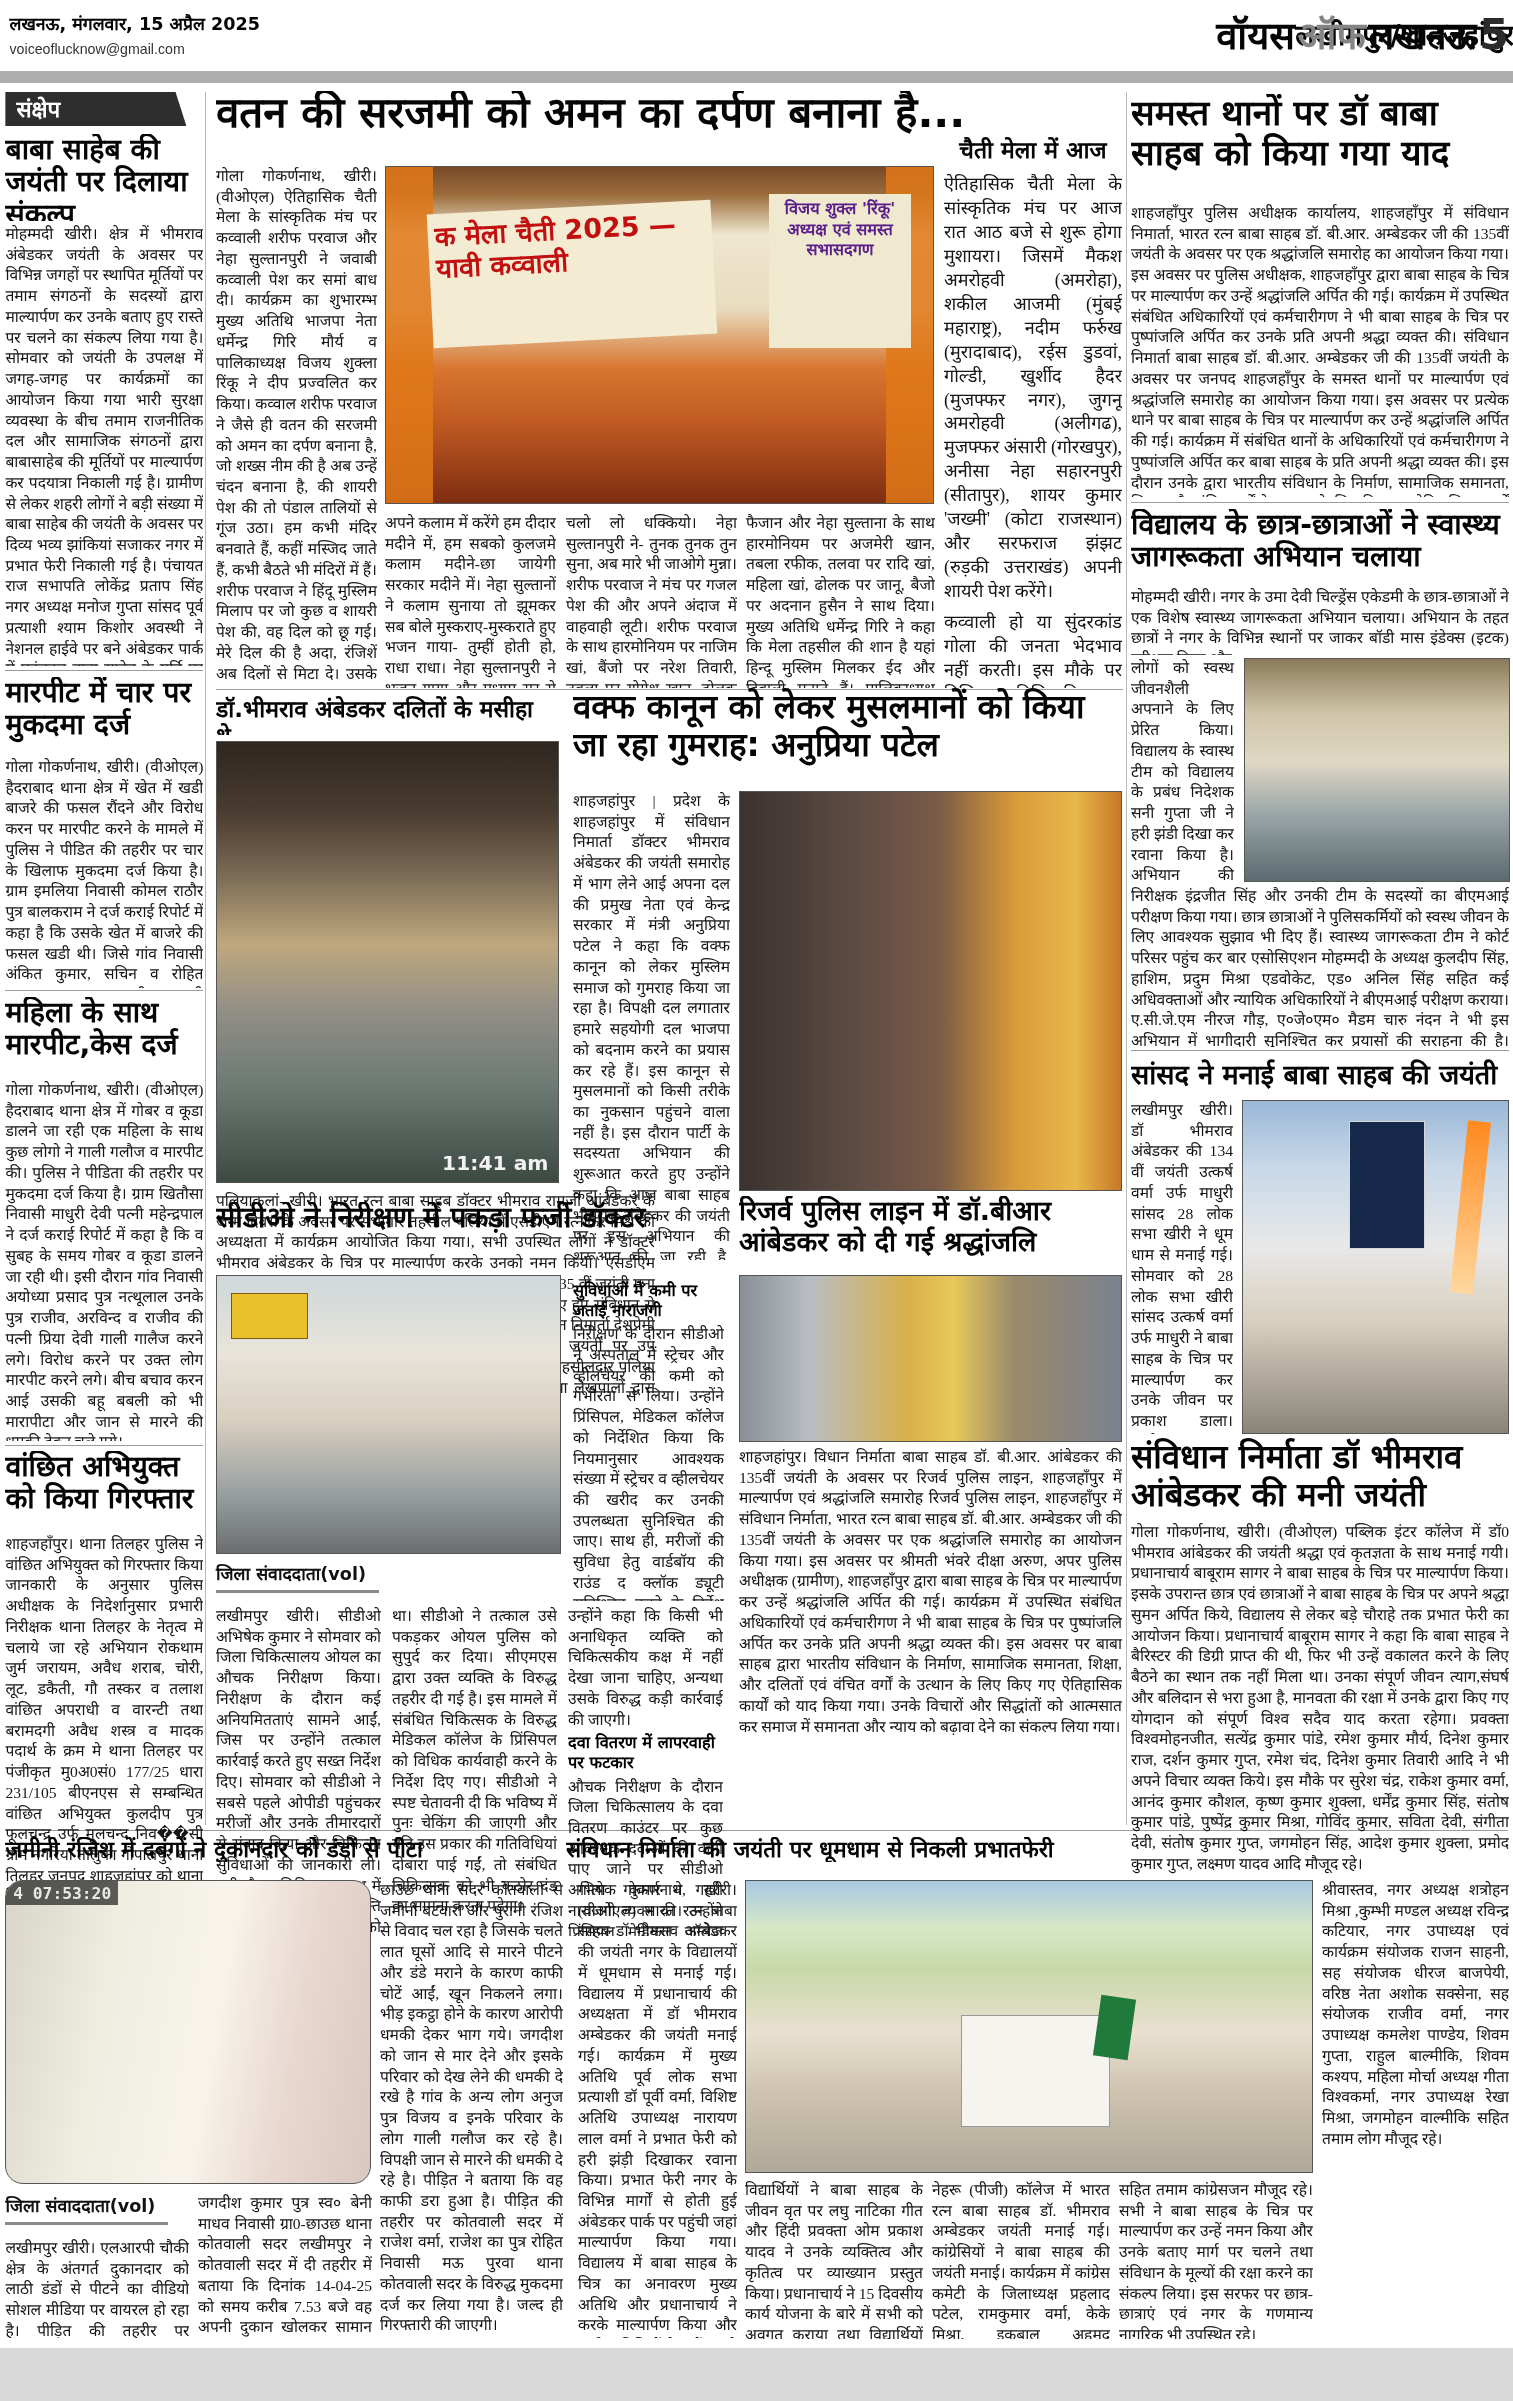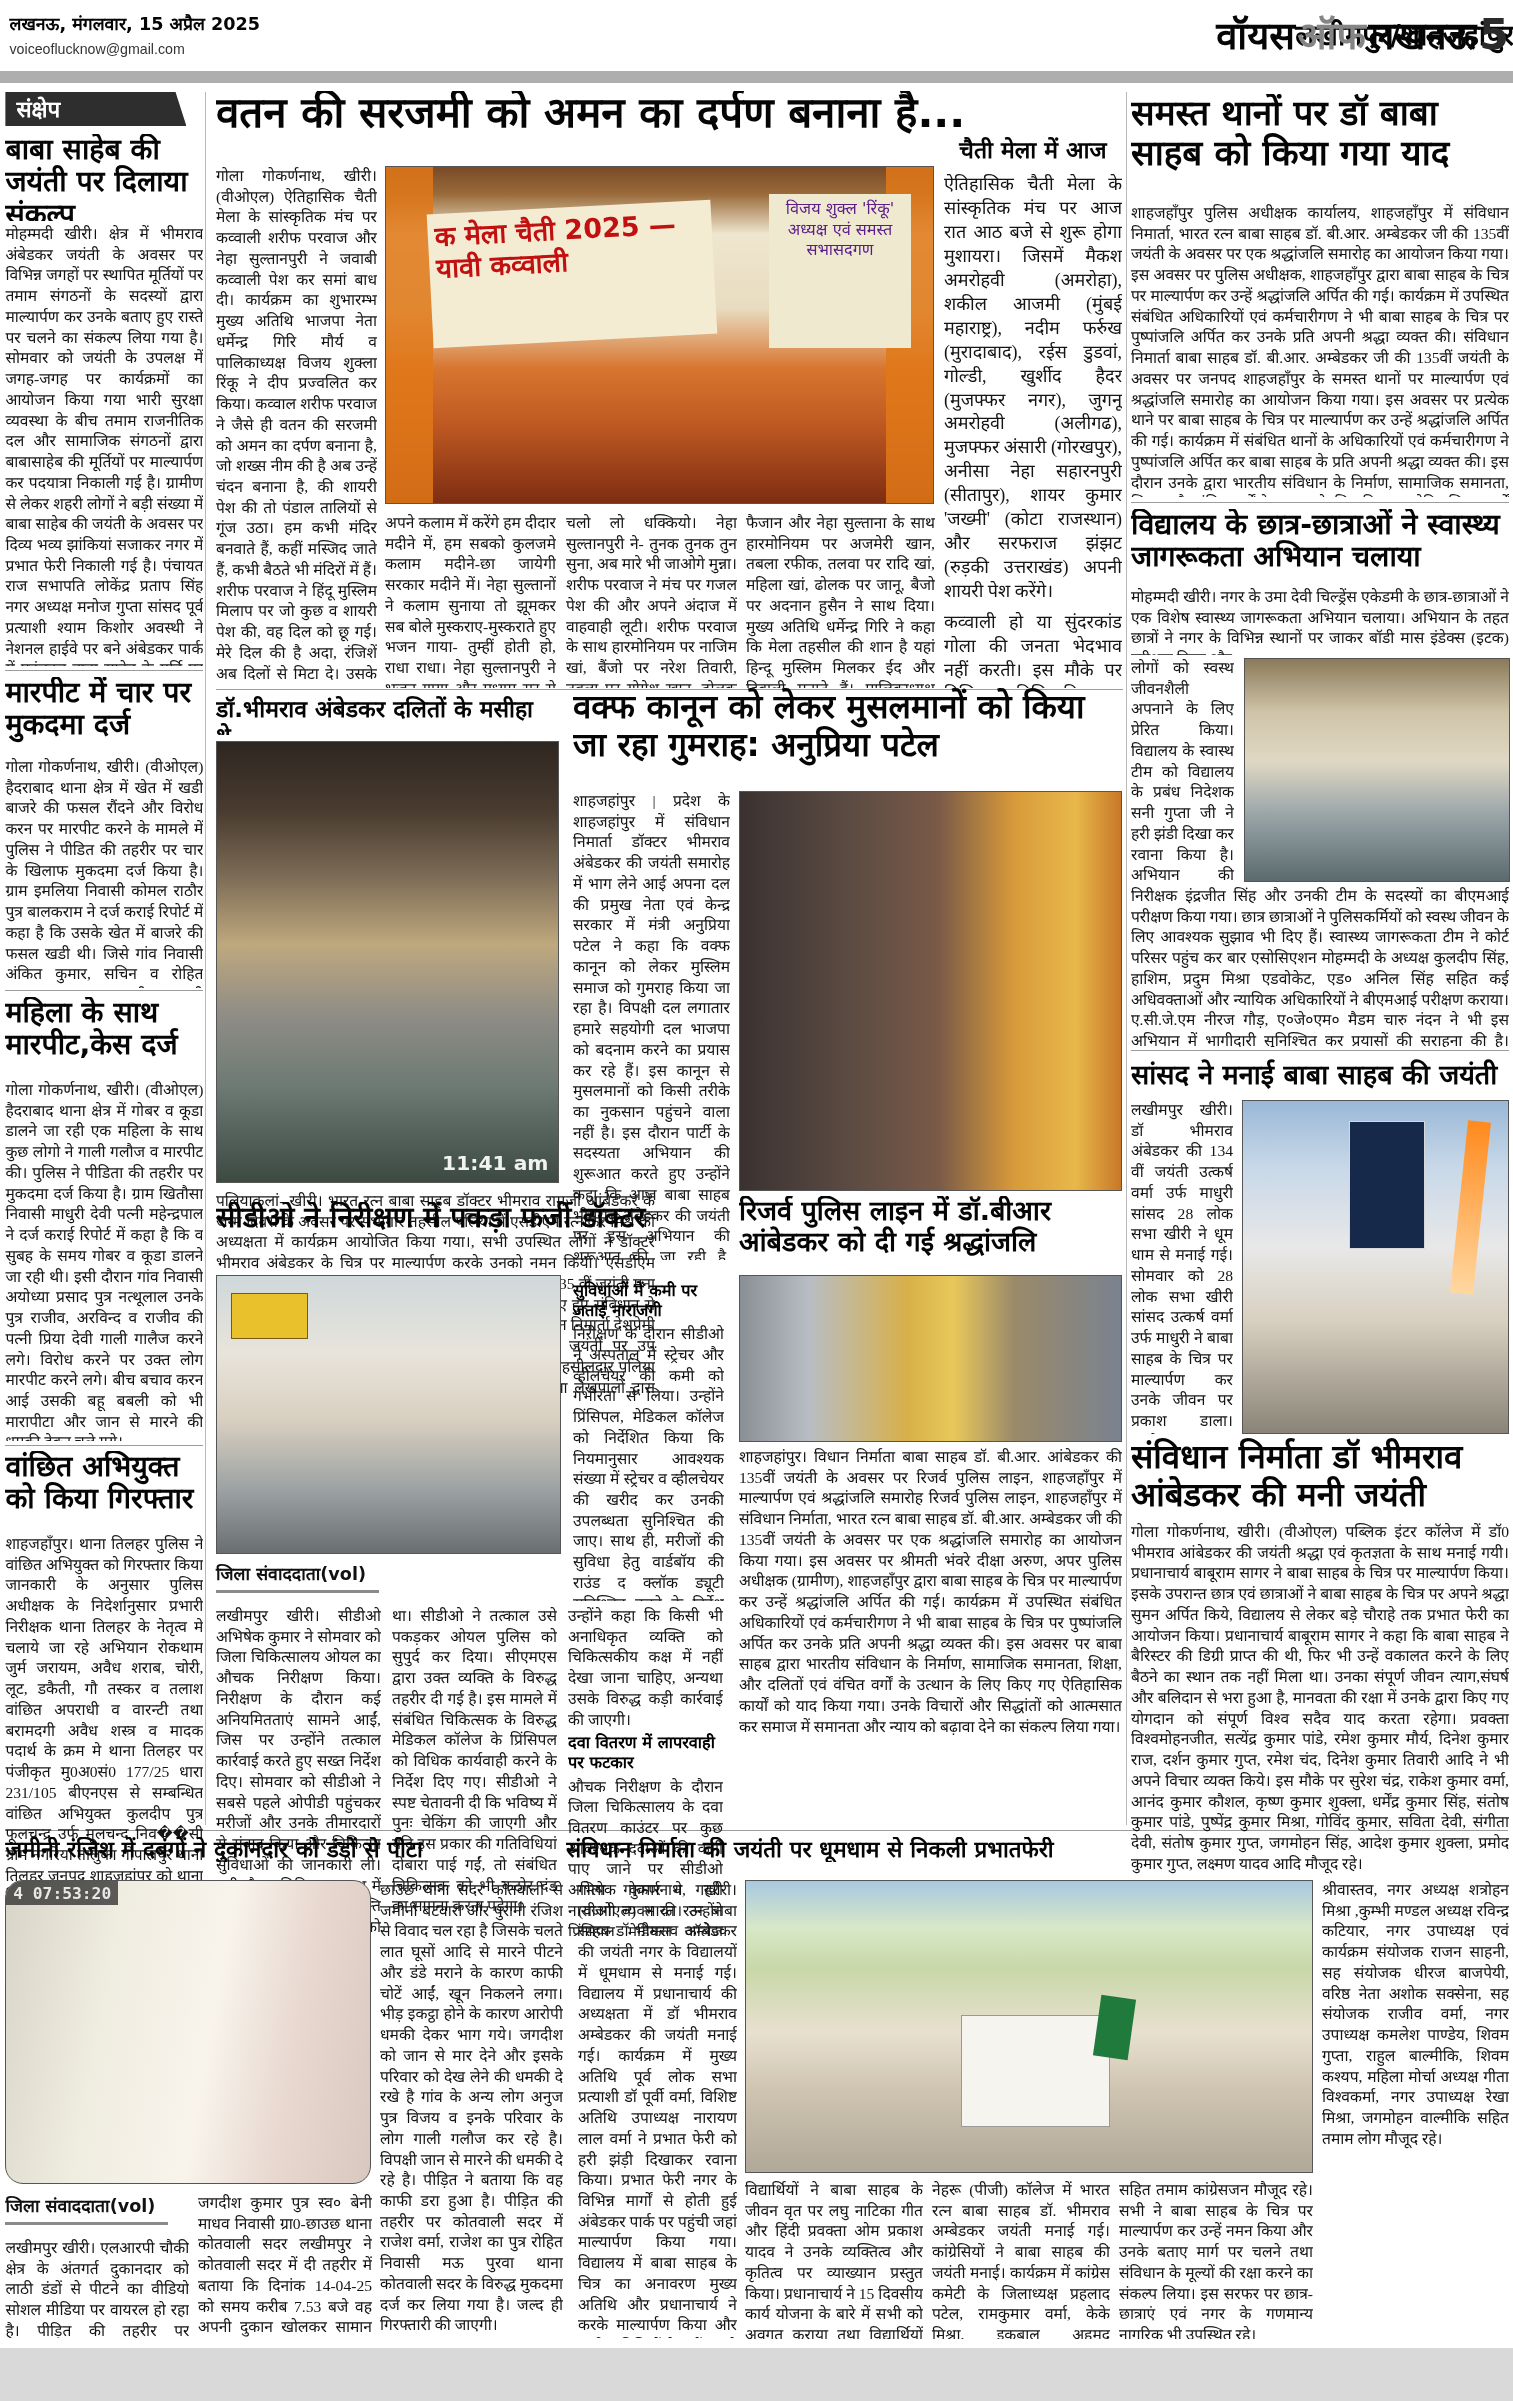--- a/index.html
+++ b/index.html
@@ -26,21 +26,21 @@
   .ph-stage .crt{position:absolute;top:0;width:47px;height:100%;background:#e07818;opacity:.85;}
   .ph-hall{background:linear-gradient(180deg,#2e2620 0%,#4a3c30 16%,#7a6a55 30%,#bfa87e 46%,#8f8d86 62%,#6e7a74 78%,#3c4a42 100%);}
   .ph-garland{background:linear-gradient(90deg,#3a3230 0%,#5a4a42 28%,#7a5a48 52%,#d89a3a 72%,#e8b84a 88%,#c87828 100%);}
   .ph-hospital{background:linear-gradient(180deg,#cfd8da 0%,#e8e4da 28%,#d8cfc0 52%,#9aa0a2 78%,#6a6e70 100%);}
   .ph-shrine{background:linear-gradient(90deg,#8a8f96 0%,#b8bdc4 18%,#d8b04a 44%,#e8c85a 56%,#9a8a6a 72%,#7a8290 100%);}
   .ph-class{background:linear-gradient(180deg,#8a7a5a 0%,#cfc4a8 24%,#e0d8c4 46%,#9aa5a8 70%,#5a6a6e 100%);}
   .ph-mp{background:linear-gradient(180deg,#9ab8d8 0%,#c8d8e8 20%,#e8e8e8 44%,#d8d0c0 66%,#8a8478 100%);}
   .ph-cctv{background:linear-gradient(100deg,#d8d4c8 0%,#efece0 28%,#f8f4ec 55%,#e8d8d0 76%,#d8c8c0 100%);}
   .ph-street{background:linear-gradient(180deg,#a8c8e0 0%,#d8e8c8 16%,#c8d8a8 30%,#e8e0d0 52%,#cfc4b0 72%,#b0a898 100%);}
   .stage-sign{position:absolute;left:8%;top:12%;width:52%;height:40%;background:#f3ecd2;color:#c21010;font-family:"DejaVu Sans",sans-serif;font-weight:700;font-size:27px;line-height:1.2;transform:rotate(-3deg);padding:6.8px;box-sizing:border-box;overflow:hidden;}
-  .stage-board{position:absolute;right:4%;top:8%;width:26%;height:46%;background:#efe9d0;color:#5a1d8a;font-family:"DejaVu Sans",sans-serif;font-weight:400;font-size:16.3px;line-height:1.25;padding:5.4px;box-sizing:border-box;text-align:center;overflow:hidden;}
+  .stage-board{position:absolute;right:4%;top:8%;width:26%;height:46%;background:#efe9d0;color:#5a1d8a;font-family:"DejaVu Sans",sans-serif;font-weight:700;font-size:16.3px;line-height:1.25;padding:5.4px;box-sizing:border-box;text-align:center;overflow:hidden;}
   .cctv-bar{position:absolute;left:0;top:0;padding:2.7px 6.8px;background:rgba(40,40,40,.75);color:#e8e8e8;font-family:"DejaVu Sans Mono",monospace;font-weight:700;font-size:16.3px;}
   .flag{position:absolute;right:10%;top:6%;width:23px;height:52%;background:linear-gradient(180deg,#ff8a1e 0%,#ffd8a0 100%);transform:rotate(6deg);}
   .street-banner{position:absolute;left:38%;top:46%;width:26%;height:38%;background:#f6f4ee;border:0.7px solid #999;}
 </style>
 </head>
 <body>
 
 <div id="page">
 
   <div class="abs hd" style="left:9.5px;top:11px;width:285px;font-size:17.6px;">लखनऊ, मंगलवार, 15 अप्रैल 2025</div>

